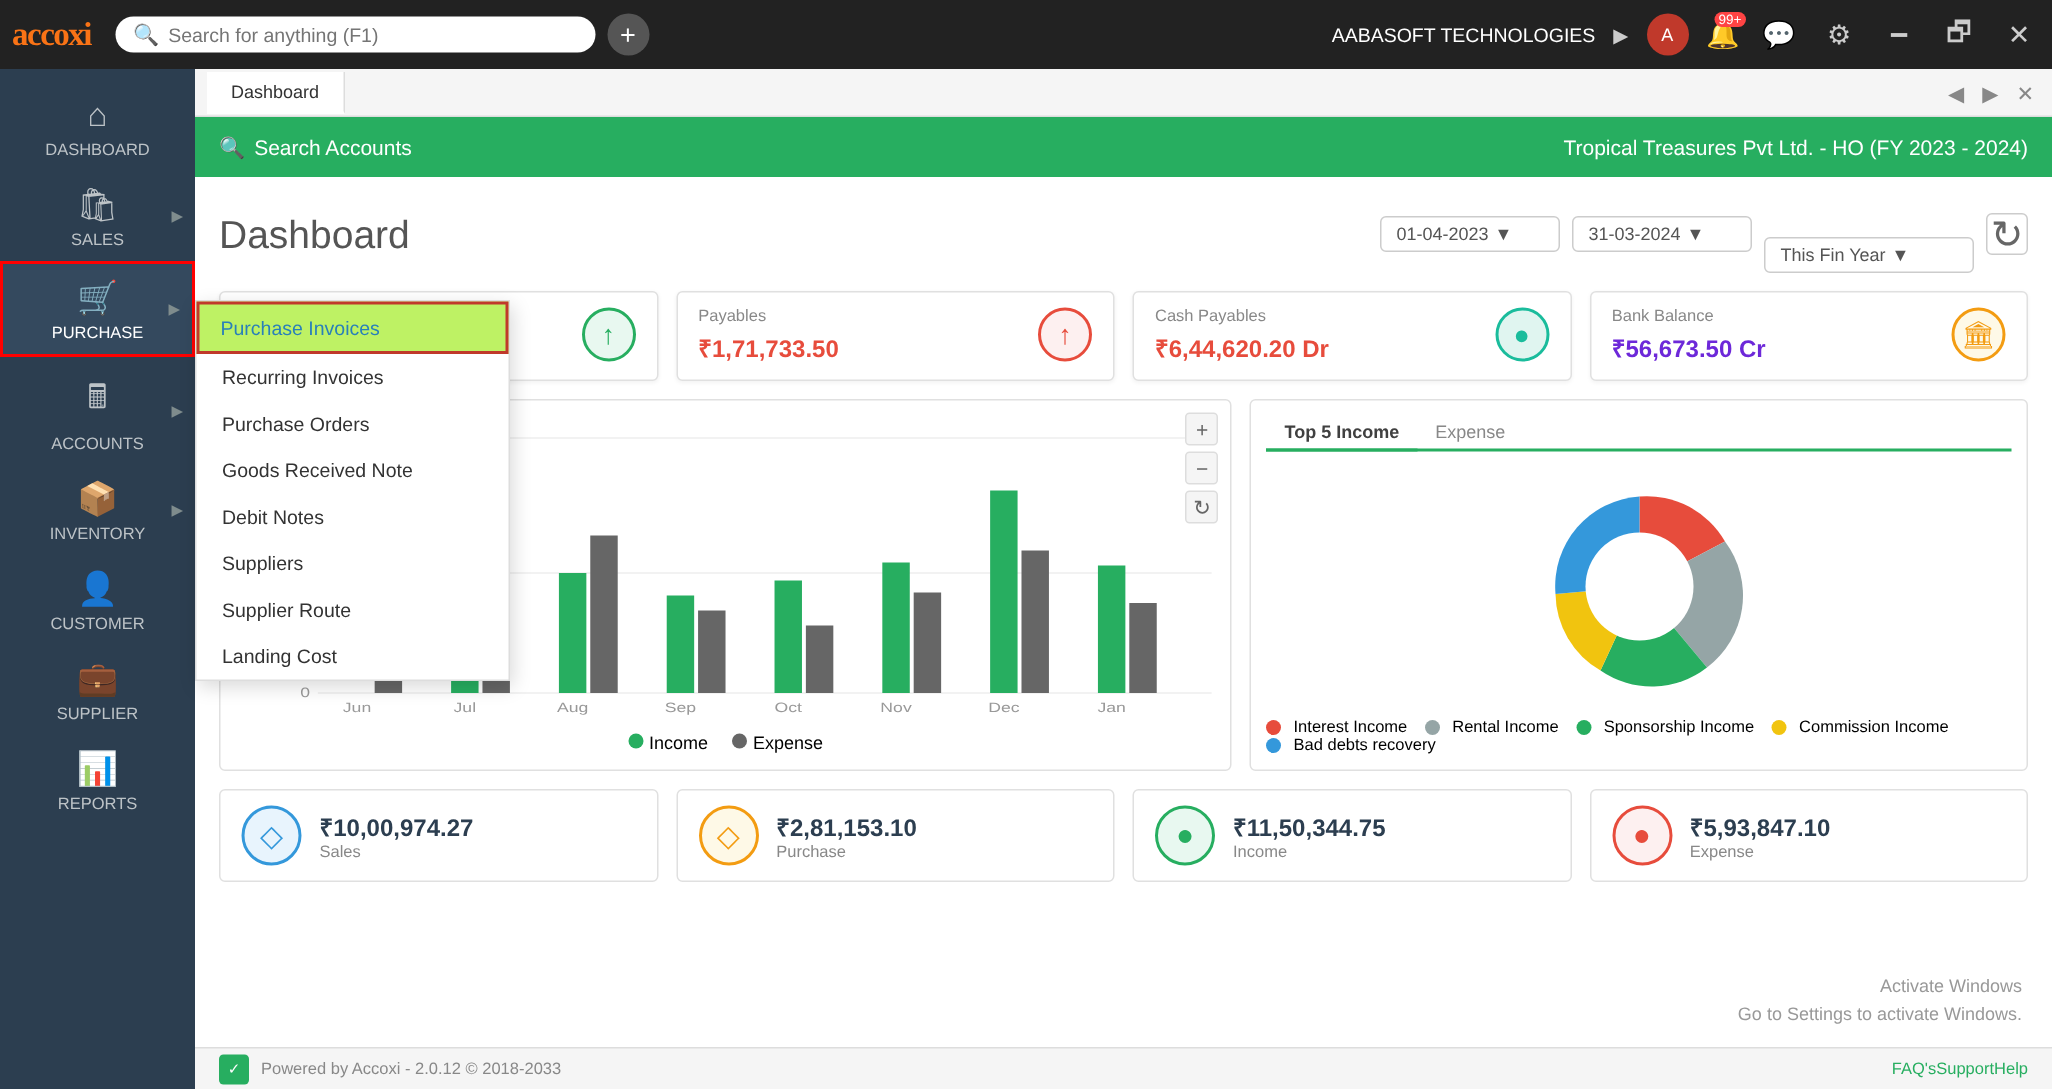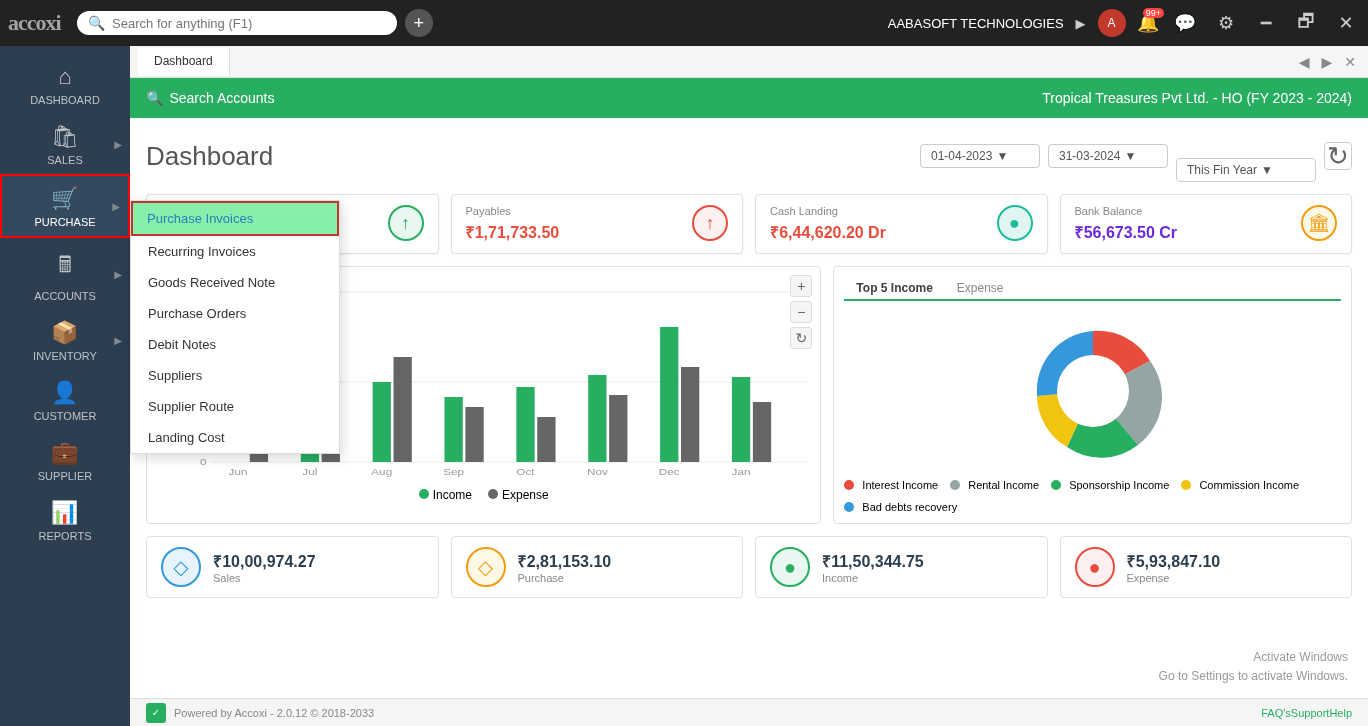--- a/index.html
+++ b/index.html
@@ -1,21 +1,21 @@
 <!DOCTYPE html>
 <html><head>
   <meta charset="utf-8">
   <style>
     * { margin: 0; padding: 0; box-sizing: border-box; }
     body { font-family: 'Segoe UI', Arial, sans-serif; font-size: 13px; background: #f0f0f0; width: 1368px; height: 726px; overflow: hidden; }
 
     
     .topbar { height: 46px; background: #222; display: flex; align-items: center; padding: 0 8px; gap: 8px; }
     .logo { color: #fff; font-size: 22px; font-weight: bold; font-family: Georgia, serif; margin-right: 8px; letter-spacing: -1px; }
-    .logo span { color: #a3a3a3; text-align: right; }
+    .logo span { color: #f97316; text-align: right; }
     .search-bar { display: flex; align-items: center; background: #fff; border-radius: 20px; padding: 4px 12px; width: 320px; gap: 6px; }
     .search-bar input { border: none; outline: none; font-size: 13px; width: 260px; }
     .search-icon { color: #888; font-size: 14px; }
     .plus-btn { width: 28px; height: 28px; background: #555; border-radius: 50%; display: flex; align-items: center; justify-content: center; color: #fff; font-size: 18px; cursor: pointer; }
     .company-selector { display: flex; align-items: center; background: #fff; border-radius: 20px; padding: 4px 14px; gap: 6px; color: #333; font-size: 13px; }
     .topbar-right { margin-left: auto; display: flex; align-items: center; gap: 12px; color: #ccc; font-size: 13px; }
     .topbar-right .company-name { color: #fff; font-size: 13px; }
     .notif-btn { position: relative; background: none; border: none; color: #ccc; font-size: 18px; cursor: pointer; }
     .notif-badge { position: absolute; top: -4px; right: -4px; background: #f44; color: #fff; font-size: 9px; border-radius: 8px; padding: 0 3px; }
     .topbar-icon { color: #ccc; font-size: 18px; cursor: pointer; width: 28px; text-align: center; }
@@ -27,21 +27,21 @@
     
     .sidebar { width: 130px; background: #2c3e50; display: flex; flex-direction: column; align-items: center; padding-top: 8px; gap: 0; position: relative; z-index: 100; }
     .sidebar-item { width: 100%; display: flex; flex-direction: column; align-items: center; padding: 10px 0 8px; cursor: pointer; color: #bdc3c7; font-size: 11px; gap: 4px; position: relative; }
     .sidebar-item.highlighted { border: 2px solid red; }
     .sidebar-icon { font-size: 22px; }
     .sidebar-arrow { position: absolute; right: 8px; top: 50%; transform: translateY(-50%); font-size: 10px; color: #7f8c8d; }
 
     
     .dropdown-menu { position: absolute; left: 130px; top: 200px; width: 210px; background: #fff; border: 1px solid #ddd; box-shadow: 2px 4px 12px rgba(0,0,0,0.15); z-index: 200; }
     .dropdown-item { padding: 8px 14px; font-size: 13px; color: #333; cursor: pointer; border-left: 3px solid transparent; }
-    .dropdown-item.selected { background: #86efac; border-left: 3px solid #2980b9; color: #2980b9; font-weight: 500; }
+    .dropdown-item.selected { background: #bef264; border-left: 3px solid #2980b9; color: #2980b9; font-weight: 500; }
     .dropdown-item.outlined { border: 2px solid #c0392b; }
 
     
     .tab-bar { height: 32px; background: #f5f5f5; border-bottom: 1px solid #ddd; display: flex; align-items: center; padding: 0 8px; gap: 0; }
     .tab { padding: 6px 16px; font-size: 12px; cursor: pointer; border-right: 1px solid #ddd; background: #e0e0e0; color: #555; }
     .tab.active { background: #fff; color: #333; font-weight: 500; border-bottom: 2px solid #fff; }
     .tab-controls { margin-left: auto; display: flex; gap: 4px; }
     .tab-ctrl-btn { background: none; border: none; cursor: pointer; font-size: 14px; color: #888; padding: 2px 4px; }
 
     
@@ -82,21 +82,21 @@
     
     .chart-controls { position: absolute; top: 8px; right: 8px; display: flex; flex-direction: column; gap: 4px; }
     .chart-ctrl { width: 22px; height: 22px; background: #f5f5f5; border: 1px solid #ddd; border-radius: 3px; display: flex; align-items: center; justify-content: center; cursor: pointer; font-size: 14px; color: #666; }
     .chart-legend { display: flex; gap: 16px; margin-top: 8px; justify-content: center; font-size: 12px; }
     .legend-dot { width: 10px; height: 10px; border-radius: 50%; display: inline-block; margin-right: 4px; }
 
     
     .donut-tabs { display: flex; gap: 0; margin-bottom: 10px; border-bottom: 2px solid #27ae60; }
     .donut-tab { padding: 4px 12px; font-size: 12px; cursor: pointer; color: #888; }
     .donut-tab.active { color: #404040; font-weight: 600; border-bottom: 2px solid #27ae60; margin-bottom: -2px; }
-    .donut-legend { display: flex; flex-wrap: wrap; gap: 10px 12px; margin-top: 8px; font-size: 11px; }
+    .donut-legend { display: flex; flex-wrap: wrap; gap: 0 12px; margin-top: 8px; font-size: 11px; }
     .legend-item { display: flex; align-items: center; gap: 4px; }
 
     
     .bottom-row { display: flex; gap: 12px; }
     .bottom-card { flex: 1; background: #fff; border: 1px solid #e0e0e0; border-radius: 4px; padding: 10px 14px; display: flex; align-items: center; gap: 12px; }
     .bottom-icon { width: 40px; height: 40px; border-radius: 50%; display: flex; align-items: center; justify-content: center; font-size: 20px; }
     .bottom-info .bottom-value { font-size: 16px; font-weight: 600; color: #2c3e50; }
     .bottom-info .bottom-label { font-size: 11px; color: #888; }
 
     
@@ -177,22 +177,22 @@
     </div>
     <div class="sidebar-item">
       <span class="sidebar-icon">📊</span>
       <span>REPORTS</span>
     </div>
   </div>
 
   <div class="dropdown-menu">
     <div class="dropdown-item outlined selected">Purchase Invoices</div>
     <div class="dropdown-item">Recurring Invoices</div>
+    <div class="dropdown-item">Purchase Orders</div>
     <div class="dropdown-item">Goods Received Note</div>
-    <div class="dropdown-item">Purchase Orders</div>
     <div class="dropdown-item">Debit Notes</div>
     <div class="dropdown-item">Suppliers</div>
     <div class="dropdown-item">Supplier Route</div>
     <div class="dropdown-item">Landing Cost</div>
   </div>
 
   <div class="content">
 
     <div class="tab-bar">
       <div class="tab active">Dashboard</div>
@@ -242,21 +242,21 @@
         </div>
         <div class="card">
           <div class="card-info">
             <div class="card-label">Payables</div>
             <div class="card-value red">₹1,71,733.50</div>
           </div>
           <div class="card-icon red-bg">↑</div>
         </div>
         <div class="card">
           <div class="card-info">
-            <div class="card-label">Cash Landing</div>
+            <div class="card-label">Cash Payables</div>
             <div class="card-value red">₹6,44,620.20 Dr</div>
           </div>
           <div class="card-icon teal-bg">●</div>
         </div>
         <div class="card">
           <div class="card-info">
             <div class="card-label">Bank Balance</div>
             <div class="card-value orange">₹56,673.50 Cr</div>
           </div>
           <div class="card-icon gold-bg">🏛</div>

